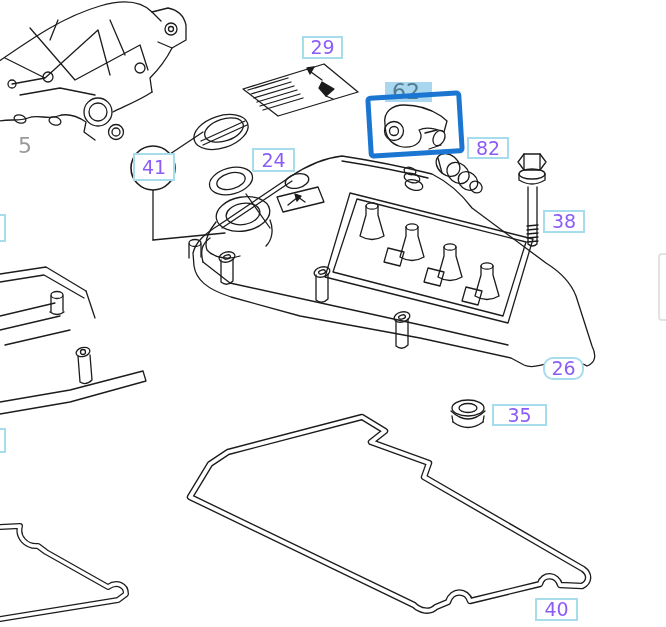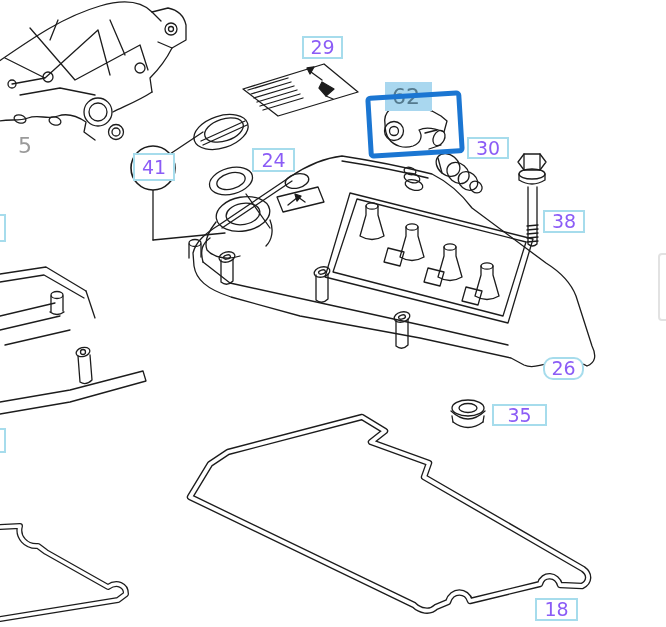--- a/index.html
+++ b/index.html
@@ -180,29 +180,29 @@
 <div class="highlight-rect"></div>
 
 <div class="callout plain" style="left:10px;top:133px;width:30px;height:26px;">5</div>
 
 <div class="callout" style="left:302px;top:36px;width:41px;height:23px;">29</div>
 
 <div class="callout circled" style="left:133px;top:153px;width:42px;height:28px;">41</div>
 
 <div class="callout" style="left:252px;top:148px;width:43px;height:24px;">24</div>
 
-<div class="callout highlighted" style="left:385px;top:82px;width:47px;height:29px;">62</div>
-
-<div class="callout" style="left:467px;top:137px;width:42px;height:22px;">30</div>
+<div class="callout highlighted" style="left:385px;top:82px;width:47px;height:20px;">62</div>
+
+<div class="callout" style="left:467px;top:137px;width:42px;height:22px;">82</div>
 
 <div class="callout" style="left:543px;top:193px;width:42px;height:23px;margin-top:17px;">38</div>
 
 <div class="callout" style="left:543px;top:357px;width:41px;height:23px;border-radius:10px;">26</div>
 
 <div class="callout" style="left:492px;top:404px;width:55px;height:22px;">35</div>
 
-<div class="callout" style="left:535px;top:598px;width:43px;height:23px;">18</div>
+<div class="callout" style="left:535px;top:598px;width:43px;height:23px;">40</div>
 
 <div class="partialbox" style="left:-30px;top:214px;width:36px;height:28px;border:2px solid #a6dcec;"></div>
 <div class="partialbox" style="left:-30px;top:428px;width:36px;height:25px;border:2px solid #a6dcec;"></div>
 <div class="partialbox" style="left:658px;top:253px;width:30px;height:68px;border:2px solid #e2e2e2;border-radius:4px;"></div>
 
 </div>
 
 </body></html>

